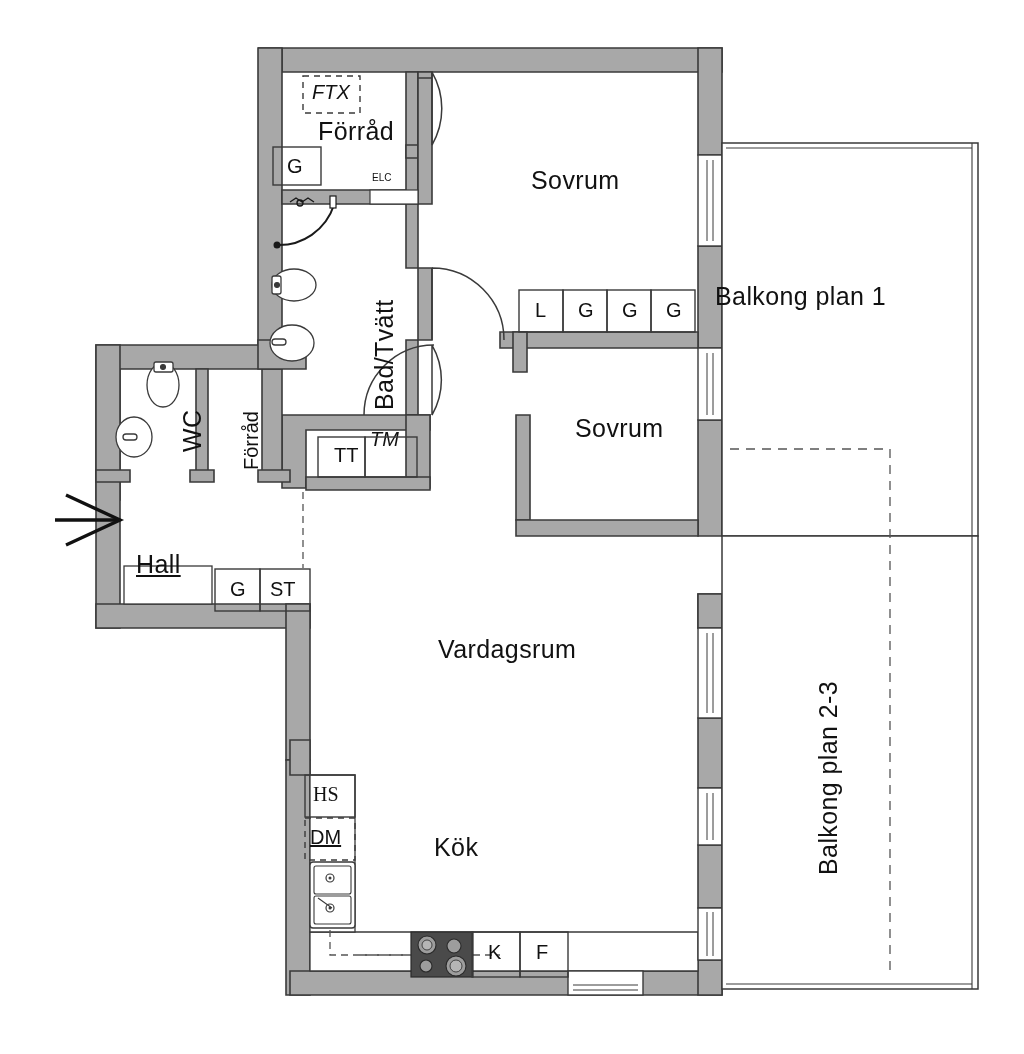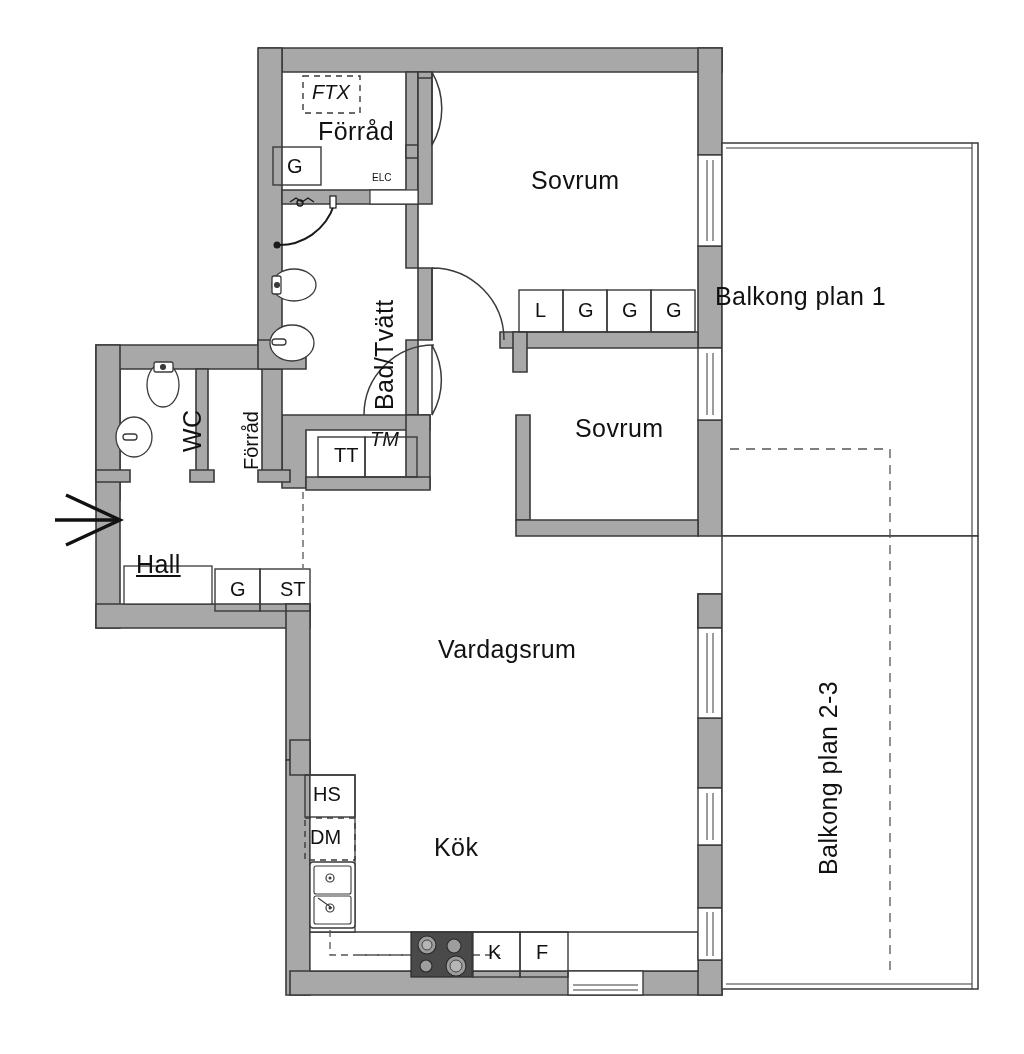--- a/index.html
+++ b/index.html
@@ -225,23 +225,23 @@
   <div class="lbl small" style="left:312px;top:81px;font-style:italic;">FTX</div>
   <div class="lbl small" style="left:287px;top:155px;">G</div>
   <div class="lbl tiny" style="left:372px;top:172px;">ELC</div>
   <div class="lbl small" style="left:334px;top:444px;">TT</div>
   <div class="lbl small" style="left:370px;top:428px;font-style:italic;">TM</div>
   <div class="lbl small" style="left:535px;top:299px;">L</div>
   <div class="lbl small" style="left:578px;top:299px;">G</div>
   <div class="lbl small" style="left:622px;top:299px;">G</div>
   <div class="lbl small" style="left:666px;top:299px;">G</div>
   <div class="lbl small" style="left:230px;top:578px;">G</div>
-  <div class="lbl small" style="left:280px;top:578px;">ST</div>
-  <div class="lbl small" style="left:313px;top:783px;">HS</div>
-  <div class="lbl small" style="left:310px;top:826px;">DM</div>
+  <div class="lbl small" style="left:270px;top:578px;">ST</div>
+  <div class="lbl small" style="left:313px;top:783px;font-family:Liberation Serif, serif;">HS</div>
+  <div class="lbl small" style="left:310px;top:826px;text-decoration:underline;">DM</div>
   <div class="lbl small" style="left:488px;top:941px;">K</div>
   <div class="lbl small" style="left:536px;top:941px;">F</div>
 
   <svg width="1024" height="1054" viewBox="0 0 1024 1054" style="position:absolute;left:0;top:0;pointer-events:none;">
     <g fill="none" stroke="#3a3a3a" stroke-width="1.4">
       <rect x="303" y="76" width="57" height="37" stroke-dasharray="6,5"></rect>
       <rect x="273" y="147" width="48" height="38"></rect>
       <rect x="318" y="437" width="47" height="40"></rect>
       <rect x="365" y="437" width="52" height="40"></rect>
       <rect x="519" y="290" width="44" height="42"></rect>

